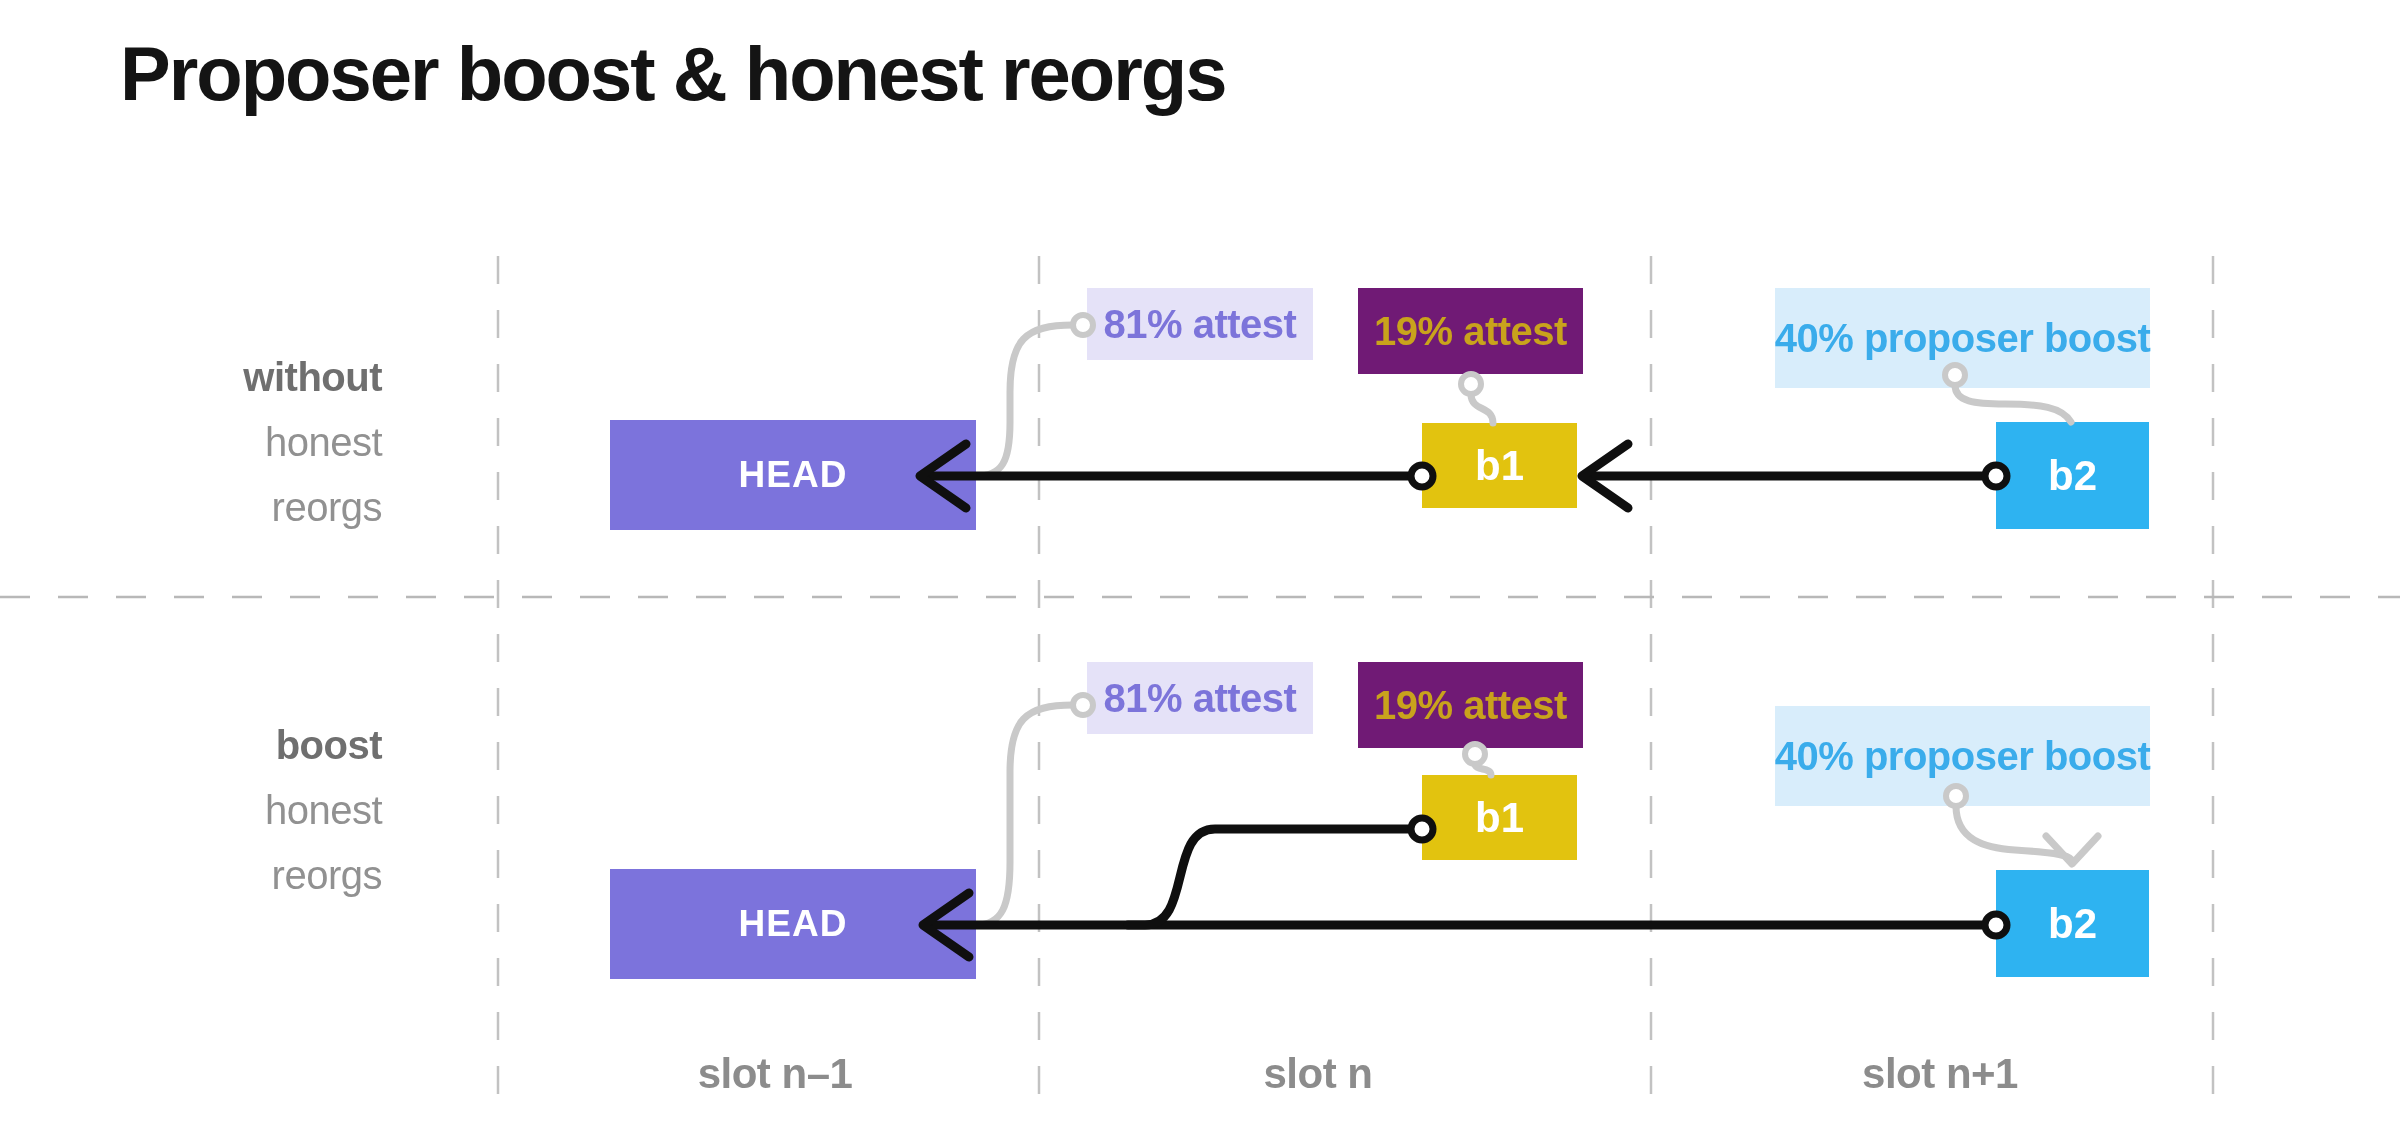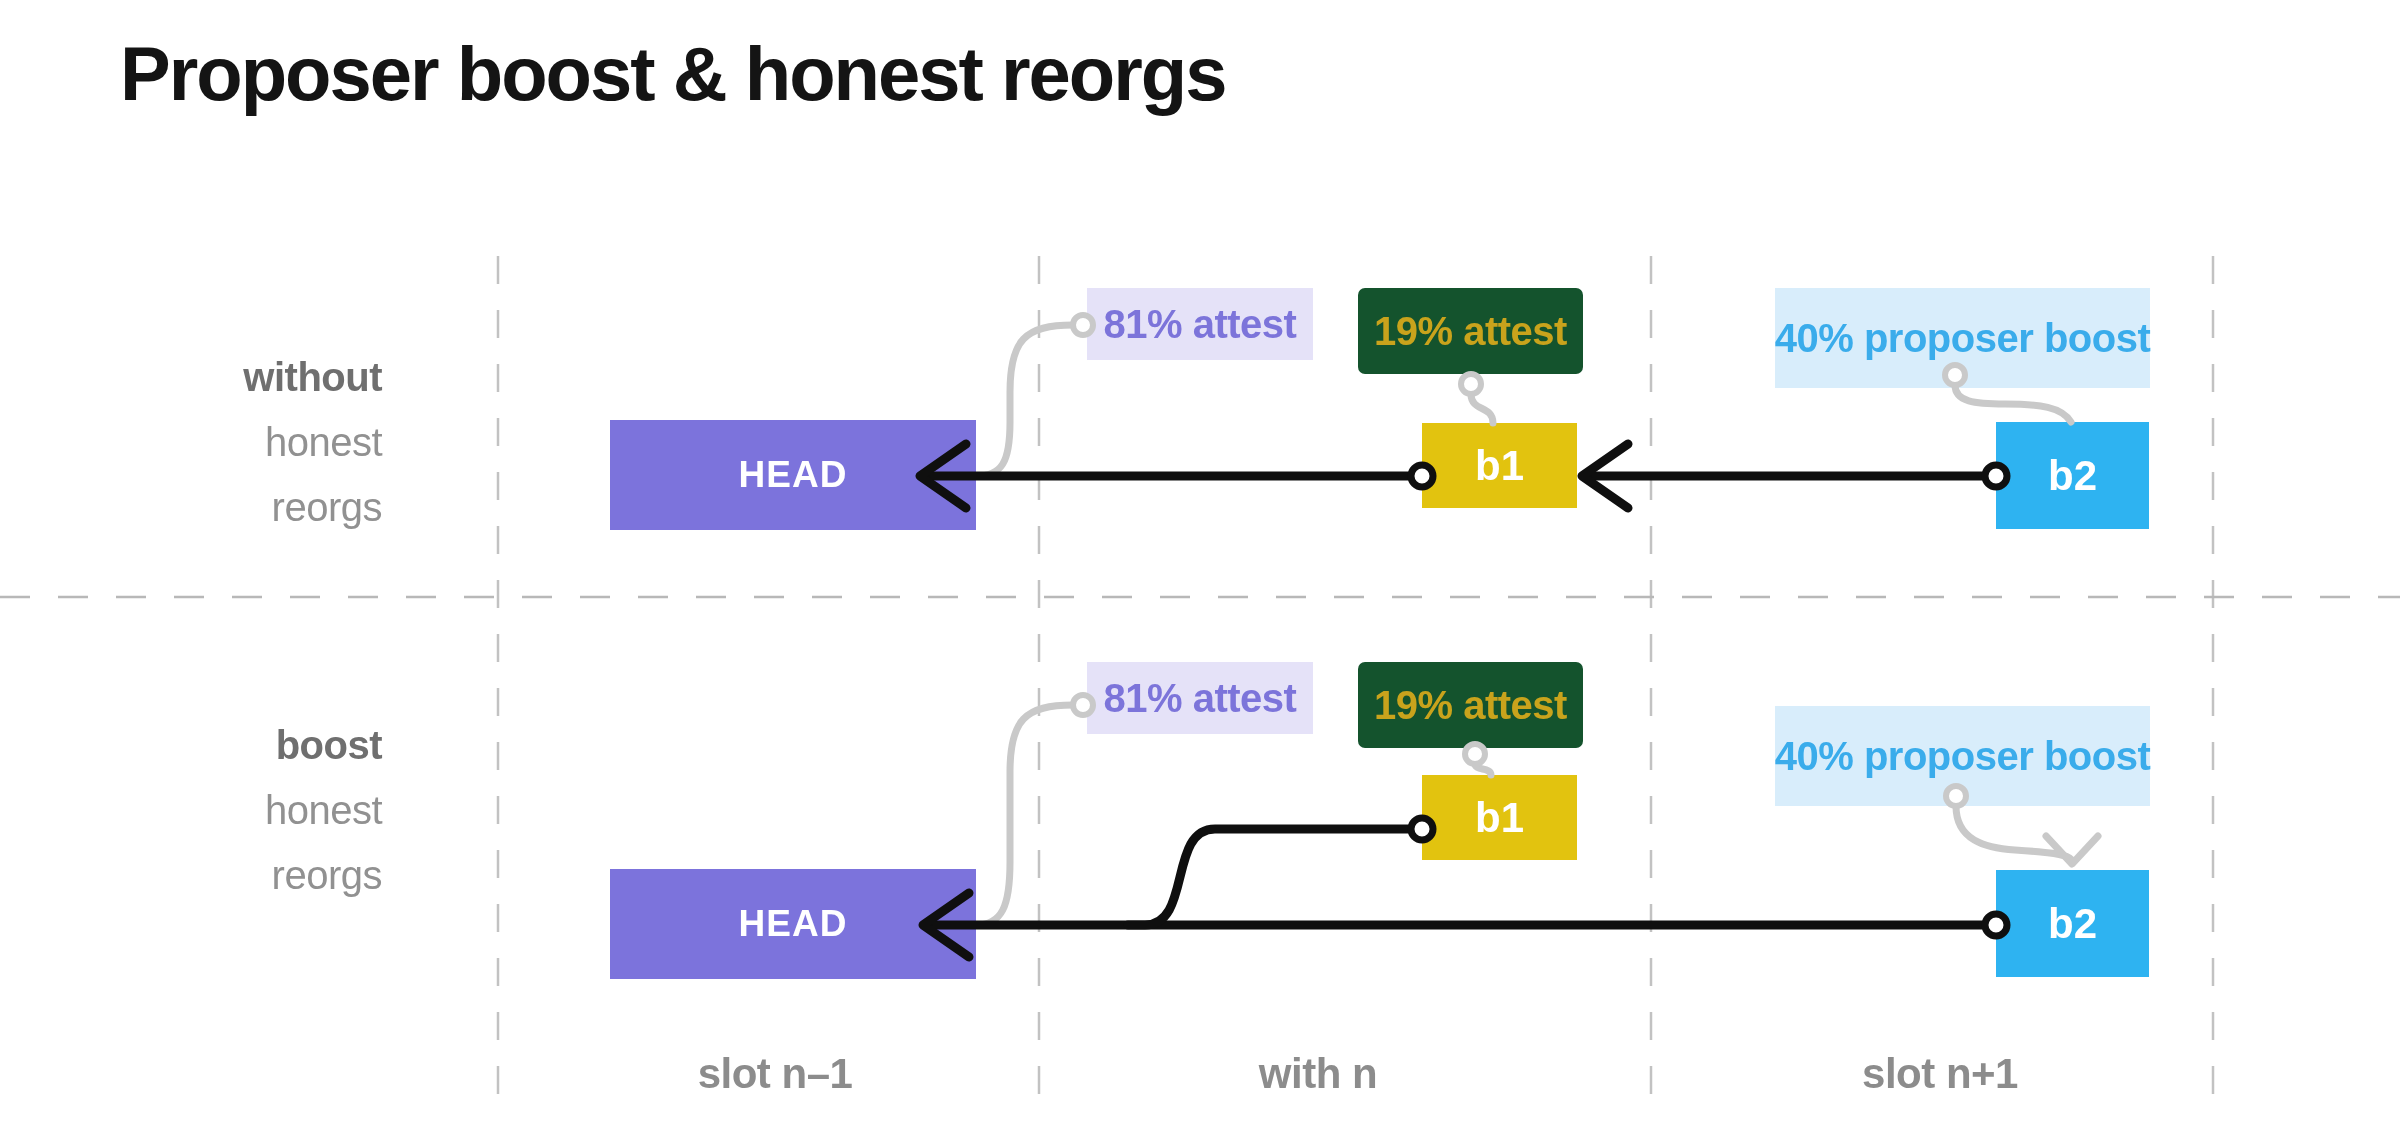--- a/index.html
+++ b/index.html
@@ -17,21 +17,21 @@
     color:#ffffff;font-weight:700;
   }
   .block-head{width:366px;height:110px;background:#7C73DC;font-size:37px;letter-spacing:1px;}
   .block-b1{width:155px;height:85px;background:#E2C30F;font-size:42px;}
   .block-b2{width:153px;height:107px;background:#2EB3F1;font-size:42px;}
   .anno{
     position:absolute;display:flex;align-items:center;justify-content:center;
     font-size:40px;font-weight:700;letter-spacing:-0.5px;white-space:nowrap;
   }
   .anno-81{width:226px;height:72px;background:#E5E2F8;color:#7C74DA;}
-  .anno-19{width:225px;height:86px;background:#14532d;color:#C9A31C;border-radius:7px;}
+  .anno-19{width:225px;height:86px;background:#701a75;color:#C9A31C;}
   .anno-40{width:375px;height:100px;background:#D8EDFB;color:#3AACEB;}
   .scenario{
     position:absolute;left:90px;width:292px;text-align:right;
     font-size:40px;line-height:65px;color:#919191;letter-spacing:-0.5px;
   }
   .scenario .strong{font-weight:700;color:#6F6F6F;}
   .slot-label{
     position:absolute;top:1050px;width:400px;text-align:center;
     font-size:42px;font-weight:700;color:#8C8C8C;letter-spacing:-0.5px;
   }
@@ -88,21 +88,21 @@
     <span>81% attest</span>
   </div>
   <div class="anno anno-19" style="left:1358px;top:662px;">
     <span>19% attest</span>
   </div>
   <div class="anno anno-40" style="left:1775px;top:706px;">
     <span>40% proposer boost</span>
   </div>
 
   <div class="slot-label" style="left:575px;">slot n–1</div>
-  <div class="slot-label" style="left:1118px;">with n</div>
+  <div class="slot-label" style="left:1118px;">slot n</div>
   <div class="slot-label" style="left:1740px;">slot n+1</div>
 
   <svg class="lines" width="2400" height="1140" viewBox="0 0 2400 1140">
 
     <g stroke="#C2C2C2" stroke-width="2.5" stroke-dasharray="28 26">
       <line x1="498" y1="256" x2="498" y2="1120"></line>
       <line x1="1039" y1="256" x2="1039" y2="1120"></line>
       <line x1="1651" y1="256" x2="1651" y2="1120"></line>
       <line x1="2213" y1="256" x2="2213" y2="1120"></line>
     </g>

